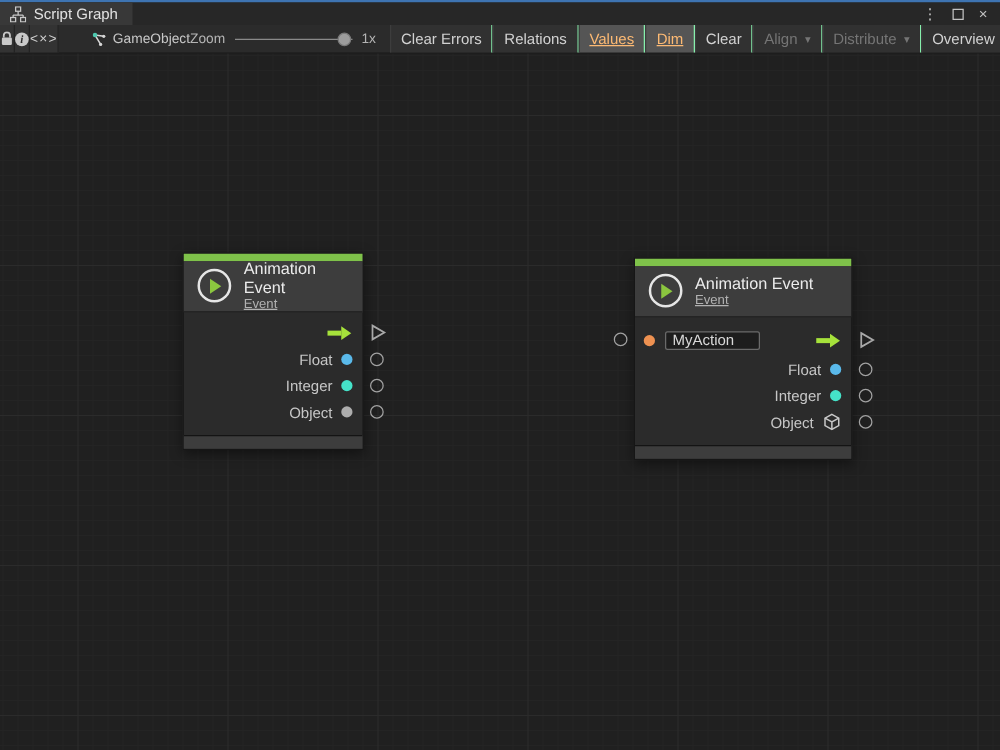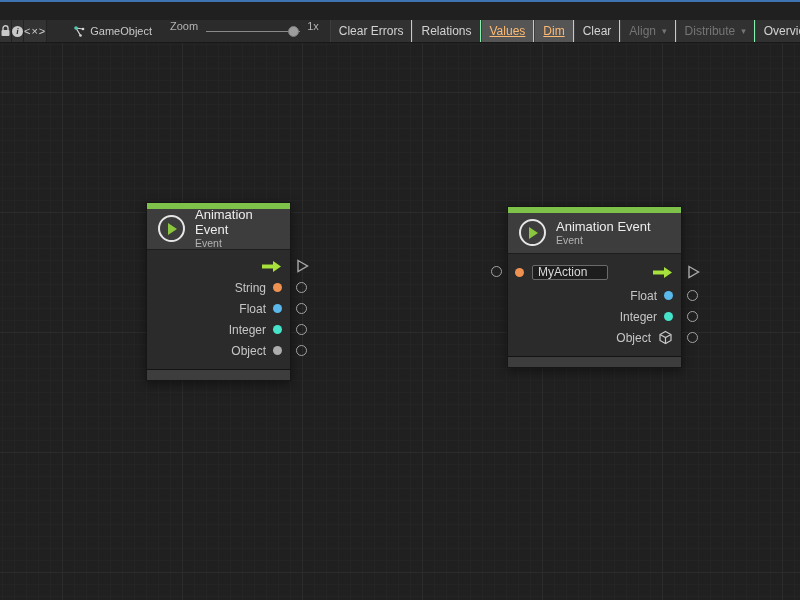--- a/index.html
+++ b/index.html
@@ -40,21 +40,21 @@
   }
   .icon-btn.lock { width:22px; }
   .icon-btn.info { width:25px; }
   .icon-btn.code { width:64px; font-size:11px; letter-spacing:1px; color:#d0d0d0; }
   .info-circle {
     width:11px; height:11px; border-radius:50%; background:#c9c9c9; color:#2c2c2c;
     font-size:9px; font-weight:bold; display:flex; align-items:center; justify-content:center;
     font-family:"Liberation Serif", serif; font-style:italic;
   }
   .go-group { display:flex; align-items:center; gap:4px; margin-left:26px; color:#c8c8c8; font-size:11px; }
-  .zoom-group { display:flex; margin-left:18px; }
+  .zoom-group { display:flex; align-items:center; }
   .zoom-label { color:#b4b4b4; }
   .slider { position:relative; width:94px; height:100%; margin-left:8px; }
   .slider .track { position:absolute; top:11px; left:0; right:0; height:1px; background:#8a8a8a; }
   .slider .knob {
     position:absolute; top:6px; left:82px; width:11px; height:11px; border-radius:50%;
     background:#9d9d9d; border:1px solid #7a7a7a;
   }
   .zoom-value { margin-left:7px; color:#b4b4b4; }
   .btn-row { display:flex; align-items:stretch; margin-left:11px; }
   .tb-btn {
@@ -91,21 +91,21 @@
   }
   .play-badge {
     width:27px; height:27px; min-width:27px; border:2.5px solid #e6e6e6; border-radius:50%;
     display:flex; align-items:center; justify-content:center;
   }
   .play-tri {
     width:0; height:0; border-left:9px solid #8bc63f;
     border-top:6px solid transparent; border-bottom:6px solid transparent; margin-left:2px;
   }
   .node-title { font-size:13px; color:#ececec; line-height:15px; }
-  .node-sub { font-size:10.5px; color:#b2b2b2; line-height:13px; }
+  .node-sub { font-size:10.5px; color:#b2b2b2; line-height:13px;text-decoration:underline; }
   .node-body { padding:5px 0 6px; }
   .prow {
     position:relative; height:21px; display:flex; align-items:center;
     justify-content:flex-end; padding-right:8px; gap:7px;
   }
   .prow.flow { height:22px; }
   .prow.inrow { justify-content:flex-start; padding-left:7px; height:26px; gap:8px; }
   .plabel { font-size:12px; color:#c6c6c6; }
   .dot { width:9px; height:9px; border-radius:50%; }
   .pin {
@@ -123,20 +123,36 @@
   .node-footer { height:11px; background:#3d3d3d; border-top:1px solid #141414; margin-top:2px; }
   .cube-svg { display:block; }
 </style>
 </head>
 <body>
 
 <div class="window">
 
   <div class="focus-strip"></div>
 
+  <div class="tabbar">
+    <div class="tab">
+      <svg width="13" height="13" viewBox="0 0 13 13">
+        <rect x="4.5" y="0.5" width="4" height="3.5" fill="none" stroke="#c8c8c8"></rect>
+        <path d="M6.5 4 V7 M2.5 7 H10.5 M2.5 7 V9 M10.5 7 V9" stroke="#c8c8c8" fill="none"></path>
+        <rect x="0.5" y="9" width="4" height="3.5" fill="none" stroke="#c8c8c8"></rect>
+        <rect x="8.5" y="9" width="4" height="3.5" fill="none" stroke="#c8c8c8"></rect>
+      </svg>
+      <span>Script Graph</span>
+    </div>
+    <div class="win-controls">
+      <span>⋮</span>
+      <span class="sq"></span>
+      <span>×</span>
+    </div>
+  </div>
 
   <div class="toolbar">
     <div class="icon-btn lock">
       <svg width="11" height="12" viewBox="0 0 11 12">
         <path d="M3 5 V3.3 A2.5 2.5 0 0 1 8 3.3 V5" fill="none" stroke="#c9c9c9" stroke-width="1.4"></path>
         <rect x="1.5" y="5" width="8" height="6" rx="1" fill="#c9c9c9"></rect>
       </svg>
     </div>
     <div class="icon-btn info">
       <span class="info-circle">i</span>
@@ -211,25 +227,20 @@
         <div class="prow flow">
           <svg class="arrow-svg" width="21" height="13" viewBox="0 0 21 13">
             <rect x="1" y="4.5" width="11" height="4" fill="#a6e23b"></rect>
             <polygon points="12,1 20,6.5 12,12" fill="#a6e23b"></polygon>
           </svg>
           <svg class="pin-tri" width="13" height="14" viewBox="0 0 13 14">
             <polygon points="2,1.5 11.5,7 2,12.5" fill="none" stroke="#a8a8a8" stroke-width="1.4"></polygon>
           </svg>
         </div>
         <div class="prow">
-          <span class="plabel">String</span>
-          <span class="dot" style="background: rgb(238, 145, 81);"></span>
-          <span class="pin"></span>
-        </div>
-        <div class="prow">
           <span class="plabel">Float</span>
           <span class="dot" style="background: rgb(90, 185, 234);"></span>
           <span class="pin"></span>
         </div>
         <div class="prow">
           <span class="plabel">Integer</span>
           <span class="dot" style="background: rgb(69, 227, 201);"></span>
           <span class="pin"></span>
         </div>
         <div class="prow">

